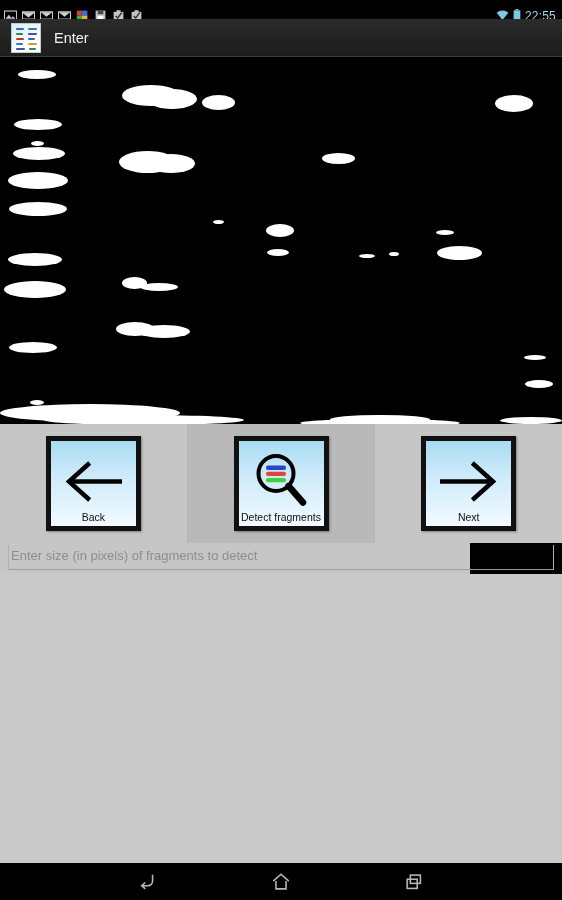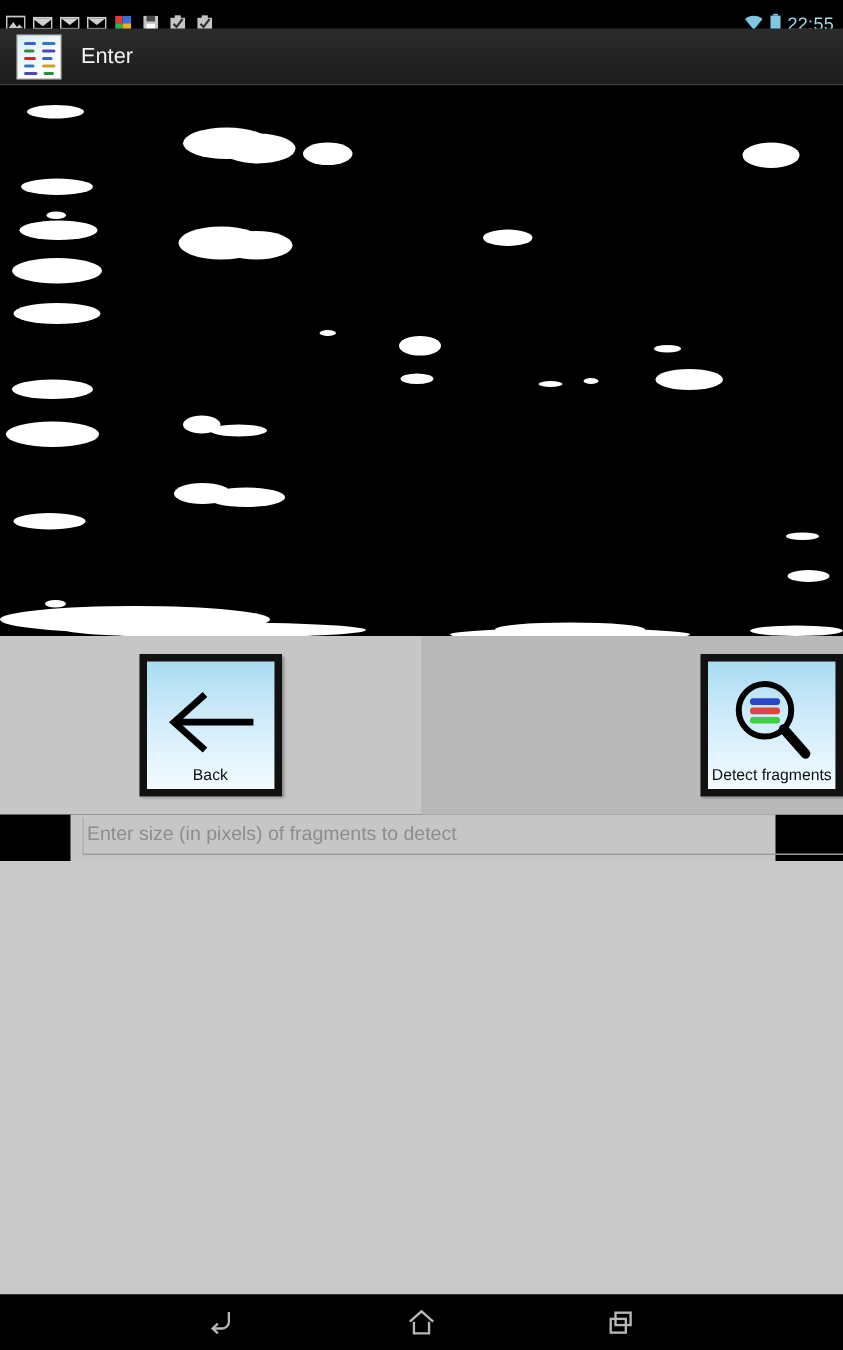--- a/index.html
+++ b/index.html
@@ -106,21 +106,21 @@
   .btn-cell {
     flex: 1;
     display: flex;
     align-items: center;
     justify-content: center;
     position: relative;
     border-right: 1px solid #b3b3b3;
     box-sizing: border-box;
   }
   .btn-cell:last-child { border-right: none; }
-  .btn-cell.highlight { background: #b9b9b9; justify-content: flex-end; }
+  .btn-cell.highlight { background: #b9b9b9; }
 
   .tile {
     width: 95px;
     height: 95px;
     border: 5px solid #111111;
     background: linear-gradient(180deg,#a8dcf2 0%, #cdeafa 40%, #f2fbff 100%);
     box-sizing: border-box;
     position: relative;
     display: flex;
     flex-direction: column;
@@ -144,21 +144,20 @@
     font-family: "Liberation Sans", sans-serif;
   }
 
   
   #input-wrap {
     position: absolute;
     top: 543px; left: 0;
     width: 470px; height: 31px;
     background: #c6c6c6;
     box-sizing: border-box;
-    margin-left: 47px;
   }
   #size-input {
     position: absolute;
     left: 8px;
     top: 2px;
     width: 546px;
     height: 25px;
     background: transparent;
     border: none;
     border-bottom: 1px solid #9d9d9d;
@@ -328,20 +327,29 @@
         <circle cx="25" cy="22" r="17.5" fill="none" stroke="#000" stroke-width="4"></circle>
         <rect x="15" y="14" width="20" height="4.4" rx="2" fill="#2b45c9"></rect>
         <rect x="15" y="20.2" width="20" height="4.4" rx="2" fill="#e0453c"></rect>
         <rect x="15" y="26.4" width="20" height="4.4" rx="2" fill="#3dd13d"></rect>
         <path d="M37.5 34.5 L52 51" stroke="#000" stroke-width="6.5" stroke-linecap="round"></path>
       </svg>
       <span class="tile-label">Detect fragments</span>
     </div>
   </div>
 
+  <div class="btn-cell">
+    <div class="tile">
+      <svg class="tile-glyph" width="58" height="42" viewBox="0 0 58 42">
+        <path d="M2 21 L50 21" stroke="#000" stroke-width="4.5" fill="none" stroke-linecap="square"></path>
+        <path d="M34 4 L53 21 L34 38" stroke="#000" stroke-width="4.5" fill="none" stroke-linecap="square" stroke-linejoin="miter"></path>
+      </svg>
+      <span class="tile-label">Next</span>
+    </div>
+  </div>
 
 </div>
 
 <div id="input-wrap">
   <input id="size-input" type="text" placeholder="Enter size (in pixels) of fragments to detect" style="">
 </div>
 
 <div id="content-blank"></div>
 
 <div id="nav-bar">

